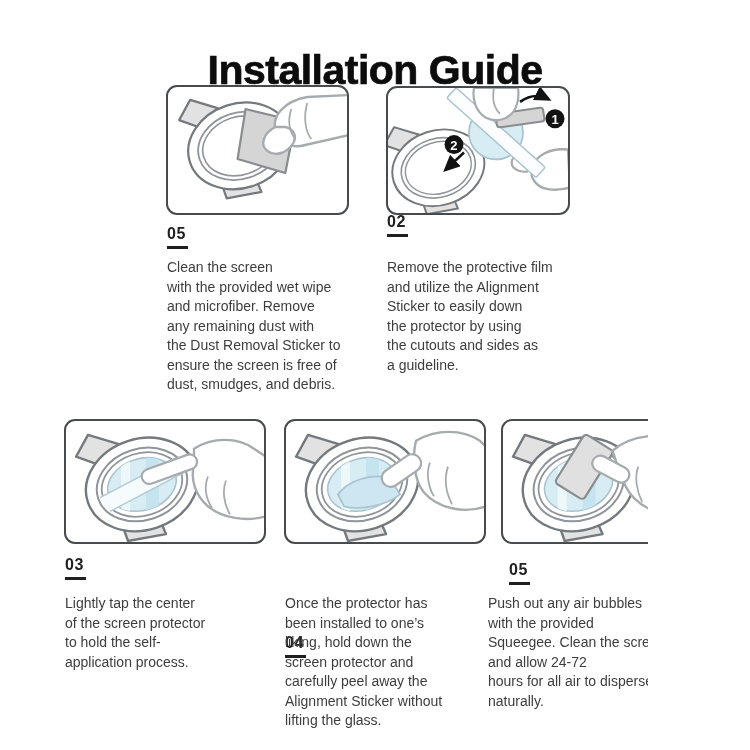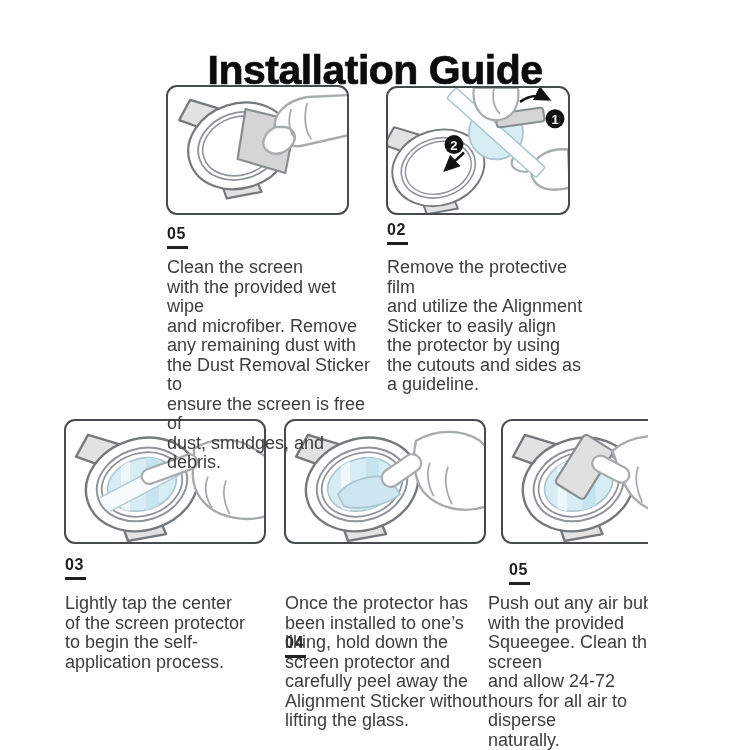--- a/index.html
+++ b/index.html
@@ -5,27 +5,27 @@
   html,body{margin:0;padding:0;background:#fff;}
   .page{position:relative;width:648px;height:750px;background:#fff;overflow:hidden;
         font-family:"Liberation Sans",sans-serif;}
   .title{position:absolute;top:20px;left:0;width:750px;text-align:center;
          font-size:41px;font-weight:700;letter-spacing:-0.5px;color:#0c0c0c;
          -webkit-text-stroke:0.7px #0c0c0c;}
   .illus{position:absolute;border:2px solid #474b4e;border-radius:11px;background:#fff;overflow:hidden;}
   .illus svg{display:block;width:100%;height:100%;}
   .step-num{position:absolute;font-size:16px;font-weight:700;color:#202020;letter-spacing:0.5px;}
   .step-num::after{content:"";display:block;width:21px;height:3px;background:#202020;margin-top:3px;}
-  .step-text{position:absolute;font-size:18px;line-height:19.5px;color:#3d3d3d;white-space:pre-line;}
+  .step-text{position:absolute;font-size:14px;line-height:19.5px;color:#3d3d3d;white-space:pre-line;}
   #b1{left:166px;top:85px;width:179px;height:126px;}
   #b2{left:386px;top:86px;width:180px;height:125px;}
   #b3{left:64px;top:419px;width:198px;height:121px;}
   #b4{left:284px;top:419px;width:198px;height:121px;}
   #b5{left:501px;top:419px;width:197px;height:121px;}
-  #n1{left:167px;top:225px;} #n2{left:387px;top:221px;}
+  #n1{left:167px;top:225px;} #n2{left:387px;top:213px;}
   #n3{left:65px;top:556px;}  #n4{left:285px;top:586px;margin-top:48px;} #n5{left:502px;top:561px;margin-left:7px;}
   #t1{left:167px;top:258px;width:205px;}
   #t2{left:387px;top:258px;width:208px;}
   #t3{left:65px;top:594px;width:205px;}
   #t4{left:285px;top:594px;width:205px;}
   #t5{left:488px;top:594px;width:212px;}
 </style>
 </head>
 <body>
 
@@ -177,27 +177,27 @@
 
   <div class="step-text" id="t1">Clean the screen
 with the provided wet wipe
 and microfiber. Remove
 any remaining dust with
 the Dust Removal Sticker to
 ensure the screen is free of
 dust, smudges, and debris.</div>
   <div class="step-text" id="t2">Remove the protective film
 and utilize the Alignment
-Sticker to easily align
+Sticker to easily down
 the protector by using
 the cutouts and sides as
 a guideline.</div>
   <div class="step-text" id="t3">Lightly tap the center
 of the screen protector
-to begin the self-
+to hold the self-
 application process.</div>
   <div class="step-text" id="t4">Once the protector has
 been installed to one’s
 liking, hold down the
 screen protector and
 carefully peel away the
 Alignment Sticker without
 lifting the glass.</div>
   <div class="step-text" id="t5">Push out any air bubbles
 with the provided

